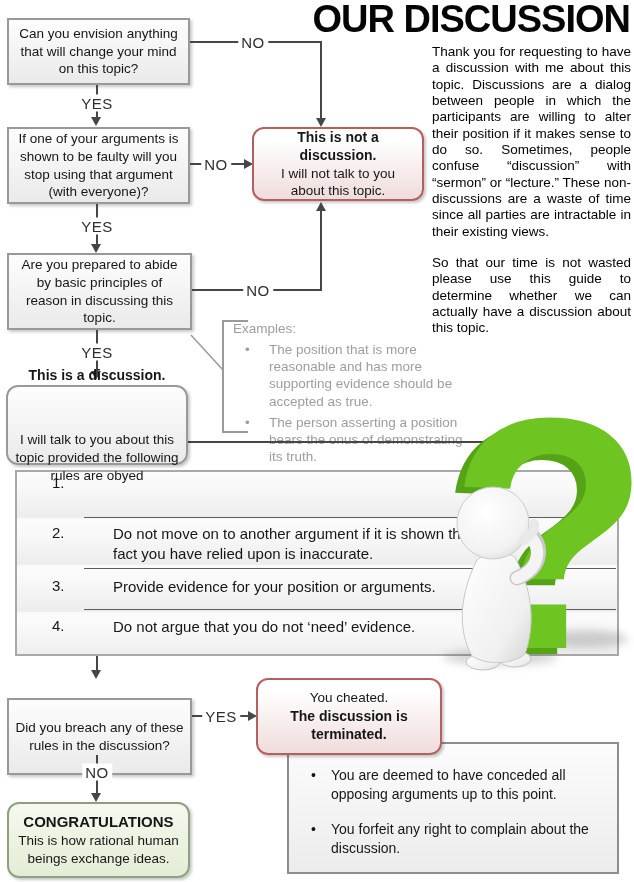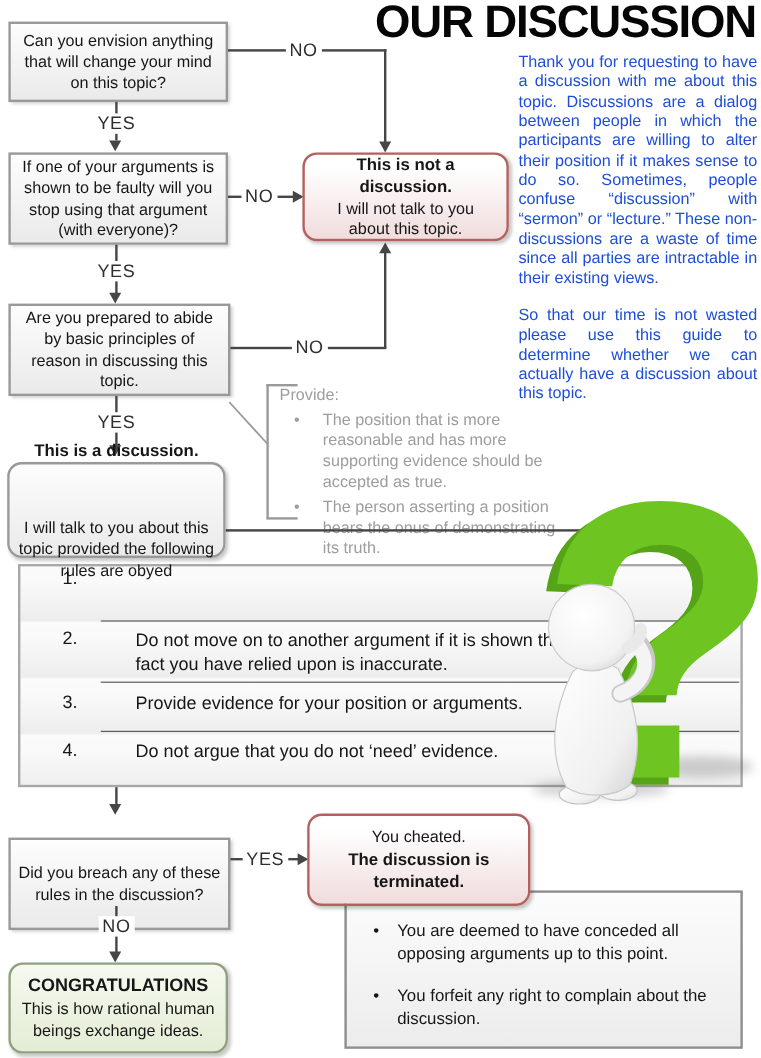--- a/index.html
+++ b/index.html
@@ -3,21 +3,21 @@
 <meta charset="utf-8">
 <style>
   html,body{margin:0;padding:0;background:#fff;}
   .page{position:relative;width:634px;height:882px;background:#fff;overflow:hidden;
         font-family:"Liberation Sans",sans-serif;color:#1d1d1d;}
 
   
   .title{position:absolute;top:-2px;right:4px;font-size:38px;font-weight:bold;
          letter-spacing:-1px;color:#050505;white-space:nowrap;}
   .intro{position:absolute;left:432px;top:44px;width:199px;font-size:13.5px;
-         line-height:1.21;text-align:justify;color:#1d4ed8;}
+         line-height:1.21;text-align:justify;color:#000000;}
   .intro .p2{margin-top:15px;}
 
   
   .box{position:absolute;box-sizing:border-box;display:flex;flex-direction:column;
        align-items:center;justify-content:center;text-align:center;
        font-size:13.5px;line-height:1.32;padding:4px 6px;color:#161616;
        border:2px solid #999;background:linear-gradient(180deg,#fdfdfd 0%,#eaeaea 100%);
        box-shadow:2px 2px 3px rgba(0,0,0,0.22);}
   .round{border-radius:12px;}
   .red{border-color:#b4605e;background:linear-gradient(180deg,#ffffff 15%,#f0dcdc 100%);}
@@ -129,21 +129,21 @@
   <div class="hline" style="left:188px;top:441px;width:330px;z-index:1;"></div>
 
   <div class="vline thin" style="left:222px;top:320px;height:112px;"></div>
   <div class="hline thin" style="left:222px;top:320px;width:26px;"></div>
   <div class="hline thin" style="left:222px;top:431px;width:26px;"></div>
   <svg style="position:absolute;left:188px;top:330px;" width="40" height="45">
     <line x1="3" y1="5" x2="35" y2="40" stroke="#9a9a9a" stroke-width="1.5"></line>
   </svg>
 
   <div class="examples">
-    <div>Provide:</div>
+    <div>Examples:</div>
     <div class="item">
       <span class="dot">•</span>
       <span class="txt">The position that is more reasonable and has more supporting evidence should be accepted as true.</span>
     </div>
     <div class="item">
       <span class="dot">•</span>
       <span class="txt">The person asserting a position bears the onus of demonstrating its truth.</span>
     </div>
   </div>
 

